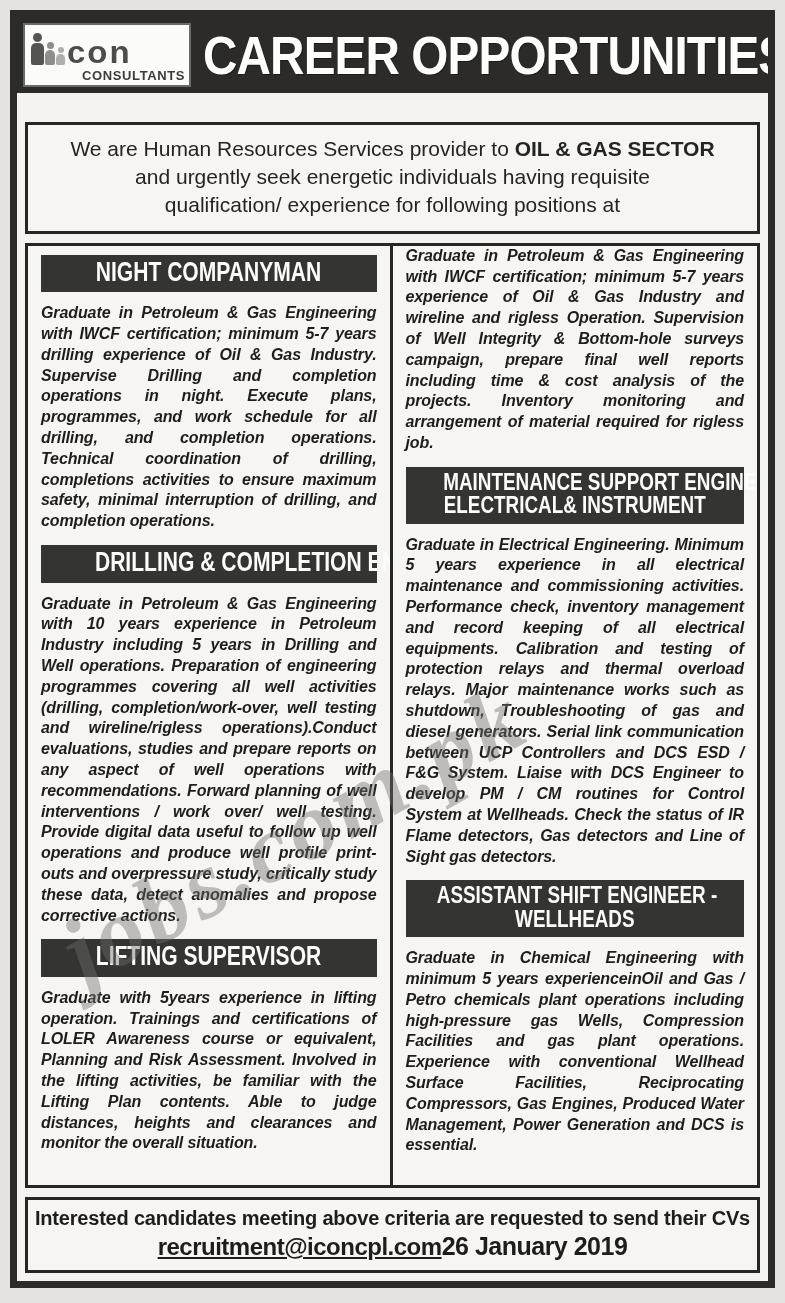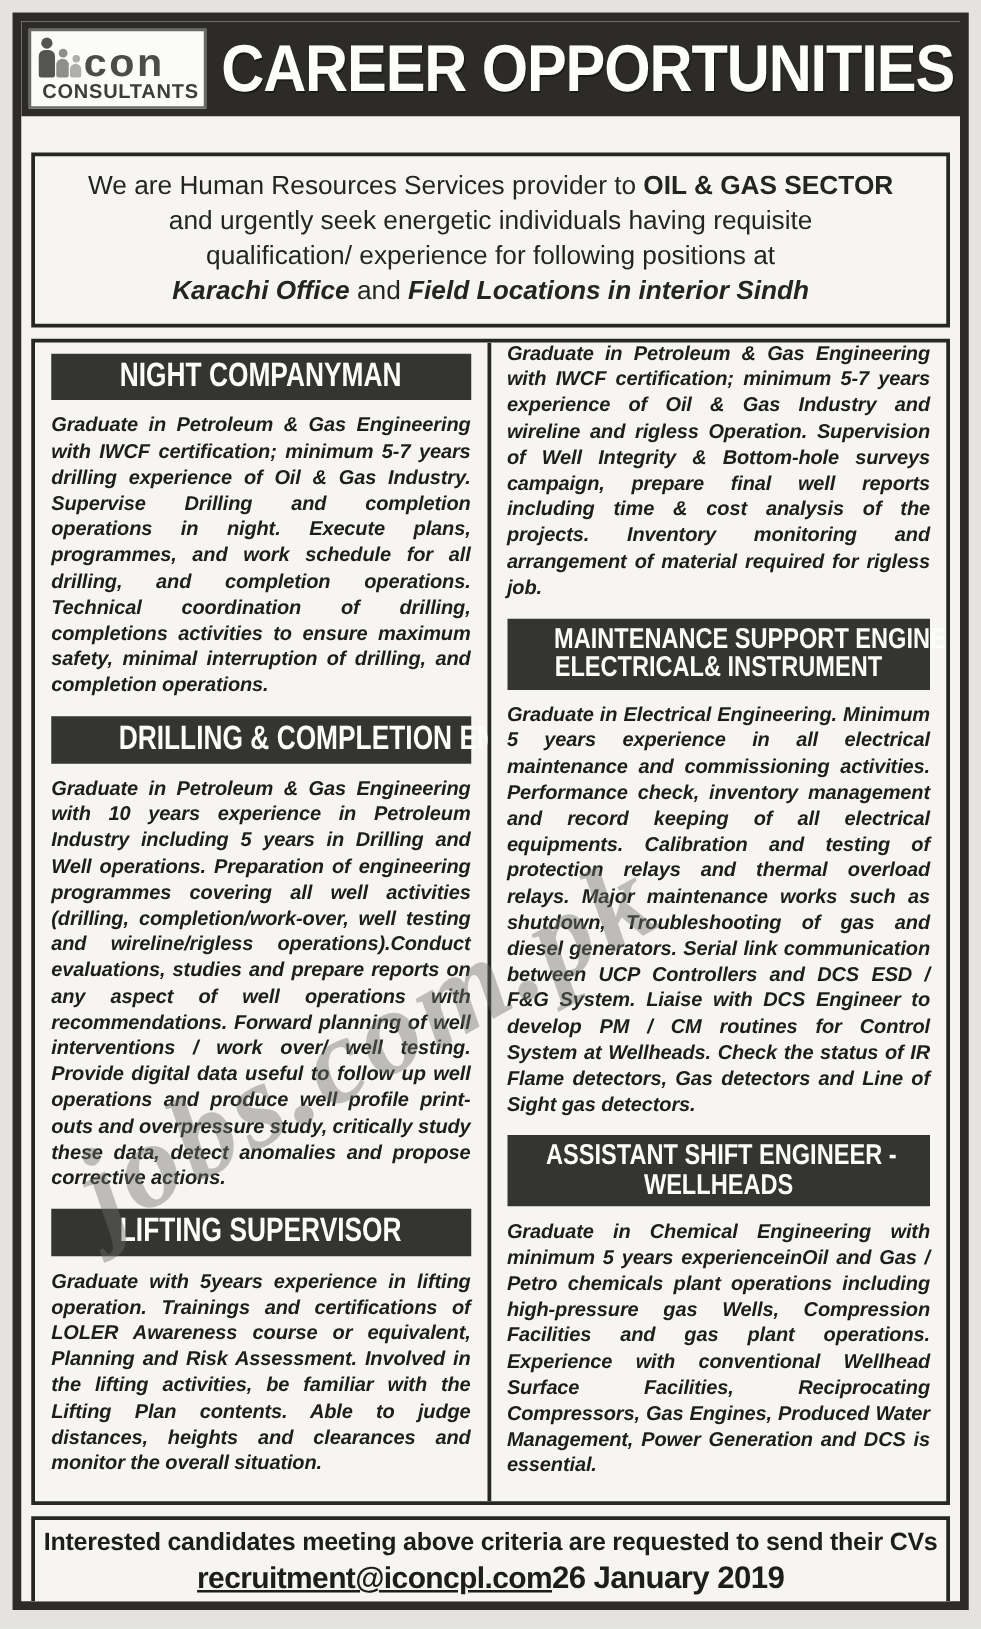--- a/index.html
+++ b/index.html
@@ -11,41 +11,41 @@
     border:7px solid #2c2b29; background:#f4f3f1;
     display:flex; flex-direction:column; overflow:hidden;
   }
 
   
   .header {
     background:#2c2b29; height:76px; flex:0 0 auto;
     display:flex; align-items:center; padding:0 6px; gap:12px;
   }
   .logo-box {
-    background:#fbfbf9; border:2px solid #6a6a68; width:142px; height:64px;
+    background:#fbfbf9; border:2px solid #6a6a68; width:168px; height:64px;
     flex:0 0 auto; padding:3px 4px 2px 6px; display:flex; flex-direction:column; justify-content:flex-end;
   }
   .logo-top { display:flex; align-items:flex-end; gap:2px; line-height:1; }
   .people { display:inline-flex; align-items:flex-end; gap:1px; padding-bottom:1px; }
   .person { display:inline-block; }
   .person i { display:block; border-radius:50%; margin:0 auto 1px; }
   .person b { display:block; border-radius:5px 5px 2px 2px; }
   .p1 { color:#55settings5553; }
   .p1 i { width:9px; height:9px; background:#545452; }
   .p1 b { width:13px; height:22px; background:#545452; }
   .p2 i { width:7px; height:7px; background:#8e8e8c; }
   .p2 b { width:10px; height:15px; background:#8e8e8c; }
   .p3 i { width:6px; height:6px; background:#aeaeac; }
   .p3 b { width:9px; height:11px; background:#aeaeac; }
   .logo-word {
     font-weight:700; font-size:33px; color:#4c4c4a; letter-spacing:2px;
     line-height:0.8; display:inline-block; transform:scaleY(0.95);
   }
   .logo-sub {
-    font-weight:700; font-size:16px; color:#3c3c3a; letter-spacing:0.6px; text-align:right; margin-top:2px;
+    font-weight:700; font-size:13px; color:#3c3c3a; letter-spacing:0.6px; text-align:right; margin-top:2px;
   }
   .masthead {
     color:#fdfdfb; font-weight:700; font-size:53px; letter-spacing:-1px;
     white-space:nowrap; display:inline-block; transform:scaleX(0.9); transform-origin:left center;
     text-shadow:1px 1px 0 #1a1a18;
   }
 
   
   .content { flex:1 1 auto; display:flex; flex-direction:column; padding:9px 8px 8px; position:relative; }
 
@@ -132,21 +132,20 @@
   </div>
 
   <div class="content">
 
     <div class="watermark">jobs.com.pk</div>
 
     <div class="intro-box">
       <div><span>We are Human Resources Services provider to </span><span class="b">OIL &amp; GAS SECTOR</span></div>
       <div>and urgently seek energetic individuals having requisite</div>
       <div>qualification/ experience for following positions at</div>
-      <div><span class="bi">Karachi Office</span><span> and </span><span class="bi">Field Locations in interior Sindh</span></div>
     </div>
 
     <div class="columns">
 
       <div class="col col-left">
         <div>
           <div class="job-title-bar">
             <span class="job-title-line"><span>NIGHT COMPANYMAN</span></span>
           </div>
           <p class="job-body">Graduate in Petroleum &amp; Gas Engineering with IWCF certification; minimum 5-7 years drilling experience of Oil &amp; Gas Industry. Supervise Drilling and completion operations in night. Execute plans, programmes, and work schedule for all drilling, and completion operations. Technical coordination of drilling, completions activities to ensure maximum safety, minimal interruption of drilling, and completion operations.</p>

